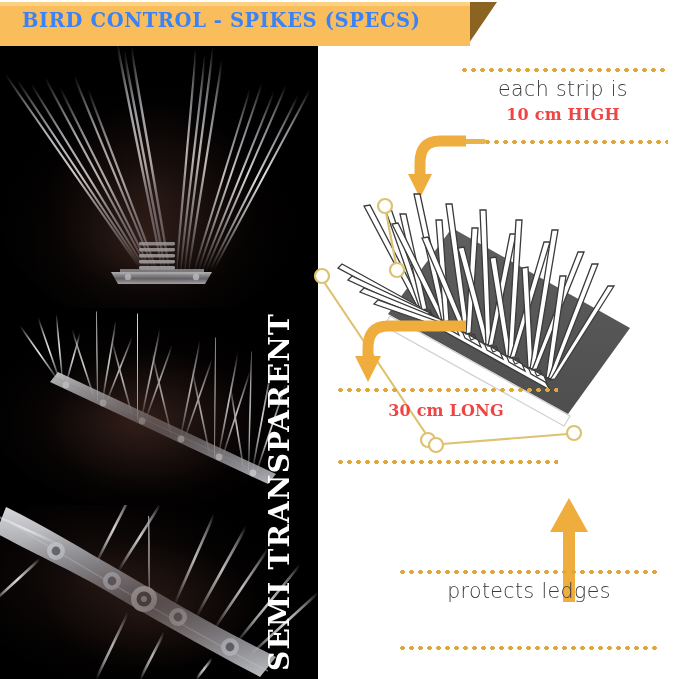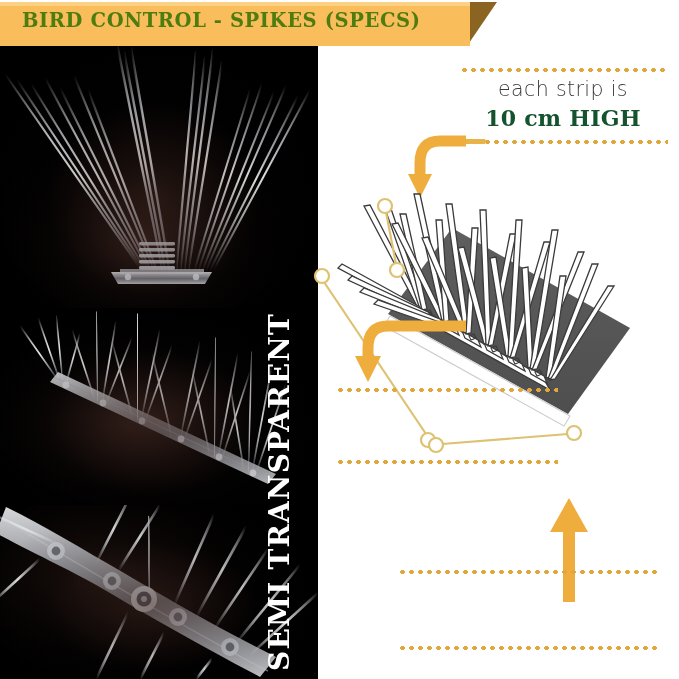--- a/index.html
+++ b/index.html
@@ -11,21 +11,21 @@
   .ribbon-wrap{position:absolute;left:0;top:0;width:498px;height:48px;}
   .ribbon{position:absolute;left:0;top:2px;width:470px;height:44px;
           background:#f9bd5c;}
   .ribbon-top{position:absolute;left:0;top:0;width:470px;height:4px;
           background:#fcd183;}
   .ribbon-fold{position:absolute;left:467px;top:2px;width:0;height:0;
           border-left:0 solid transparent;border-right:30px solid transparent;
           border-top:44px solid #8a6420;}
   .ribbon-title{position:absolute;left:22px;top:9px;
           font-family:"DejaVu Serif", serif;font-weight:bold;
-          font-size:19.5px;letter-spacing:0.6px;color:#4d7c0f;
+          font-size:19.5px;letter-spacing:0.6px;color:#3b82f6;
           white-space:nowrap;}
 
   
   .photo-panel{position:absolute;left:0;top:46px;width:318px;height:633px;
           background:#000;overflow:hidden;}
   .photo{position:absolute;left:0;width:318px;overflow:hidden;background:#030202;}
   .ph1{top:0;height:262px;}
   .ph2{top:262px;height:197px;}
   .ph3{top:459px;height:174px;}
   .ph1::after,.ph2::after,.ph3::after{content:"";position:absolute;inset:0;
@@ -46,21 +46,21 @@
   .dotrule{position:absolute;height:4px;
           background-image:radial-gradient(circle,#e0a83c 42%,rgba(224,168,60,0) 46%);
           background-size:9px 4px;background-repeat:repeat-x;}
   .solidseg{position:absolute;height:5px;background:#e8b44a;border-radius:2px;}
 
   
   .callout{position:absolute;text-align:center;}
   .c-light{font-family:"DejaVu Sans", sans-serif;font-weight:300;
           font-size:20.5px;color:#3b3b3b;letter-spacing:.4px;line-height:1.15;}
   .c-bold{font-family:"DejaVu Serif", serif;font-weight:bold;
-          font-size:22px;color:#14532d;letter-spacing:.2px;line-height:1.2;
+          font-size:16px;color:#ef4444;letter-spacing:.2px;line-height:1.2;
           margin-top:3px;}
 
   .arrow-svg{position:absolute;overflow:visible;}
   .diagram-svg{position:absolute;overflow:visible;}
 </style>
 </head>
 <body>
 
 <div id="stage">
 
@@ -340,26 +340,28 @@
         <circle cx="244" cy="257" r="7" fill="#ffffff"></circle>
       </g>
     </svg>
 
     <svg class="arrow-svg" style="left:12px;top:272px;" width="140" height="70" viewBox="0 0 140 70">
       <path d="M136 8 L58 8 Q38 8 38 30 L38 40" stroke="#eead3c" stroke-width="11" fill="none" stroke-linecap="butt"></path>
       <path d="M38 64 L25 38 L51 38 Z" fill="#eead3c"></path>
     </svg>
     <div class="dotrule" style="left:18px;top:342px;width:222px;"></div>
     <div class="callout" style="left:8px;top:352px;width:240px;">
+      <div class="c-bold">30 cm LONG</div>
     </div>
     <div class="dotrule" style="left:18px;top:414px;width:222px;"></div>
 
     <svg class="arrow-svg" style="left:230px;top:450px;" width="44" height="106" viewBox="0 0 44 106">
       <rect x="15" y="26" width="12" height="80" fill="#eead3c"></rect>
       <path d="M21 2 L2 36 L40 36 Z" fill="#eead3c"></path>
     </svg>
     <div class="dotrule" style="left:80px;top:524px;width:262px;"></div>
     <div class="callout" style="left:70px;top:534px;width:282px;">
+      <div class="c-light">protects ledges</div>
     </div>
     <div class="dotrule" style="left:80px;top:600px;width:262px;"></div>
 
   </div>
 </div>
 
 </body></html>

